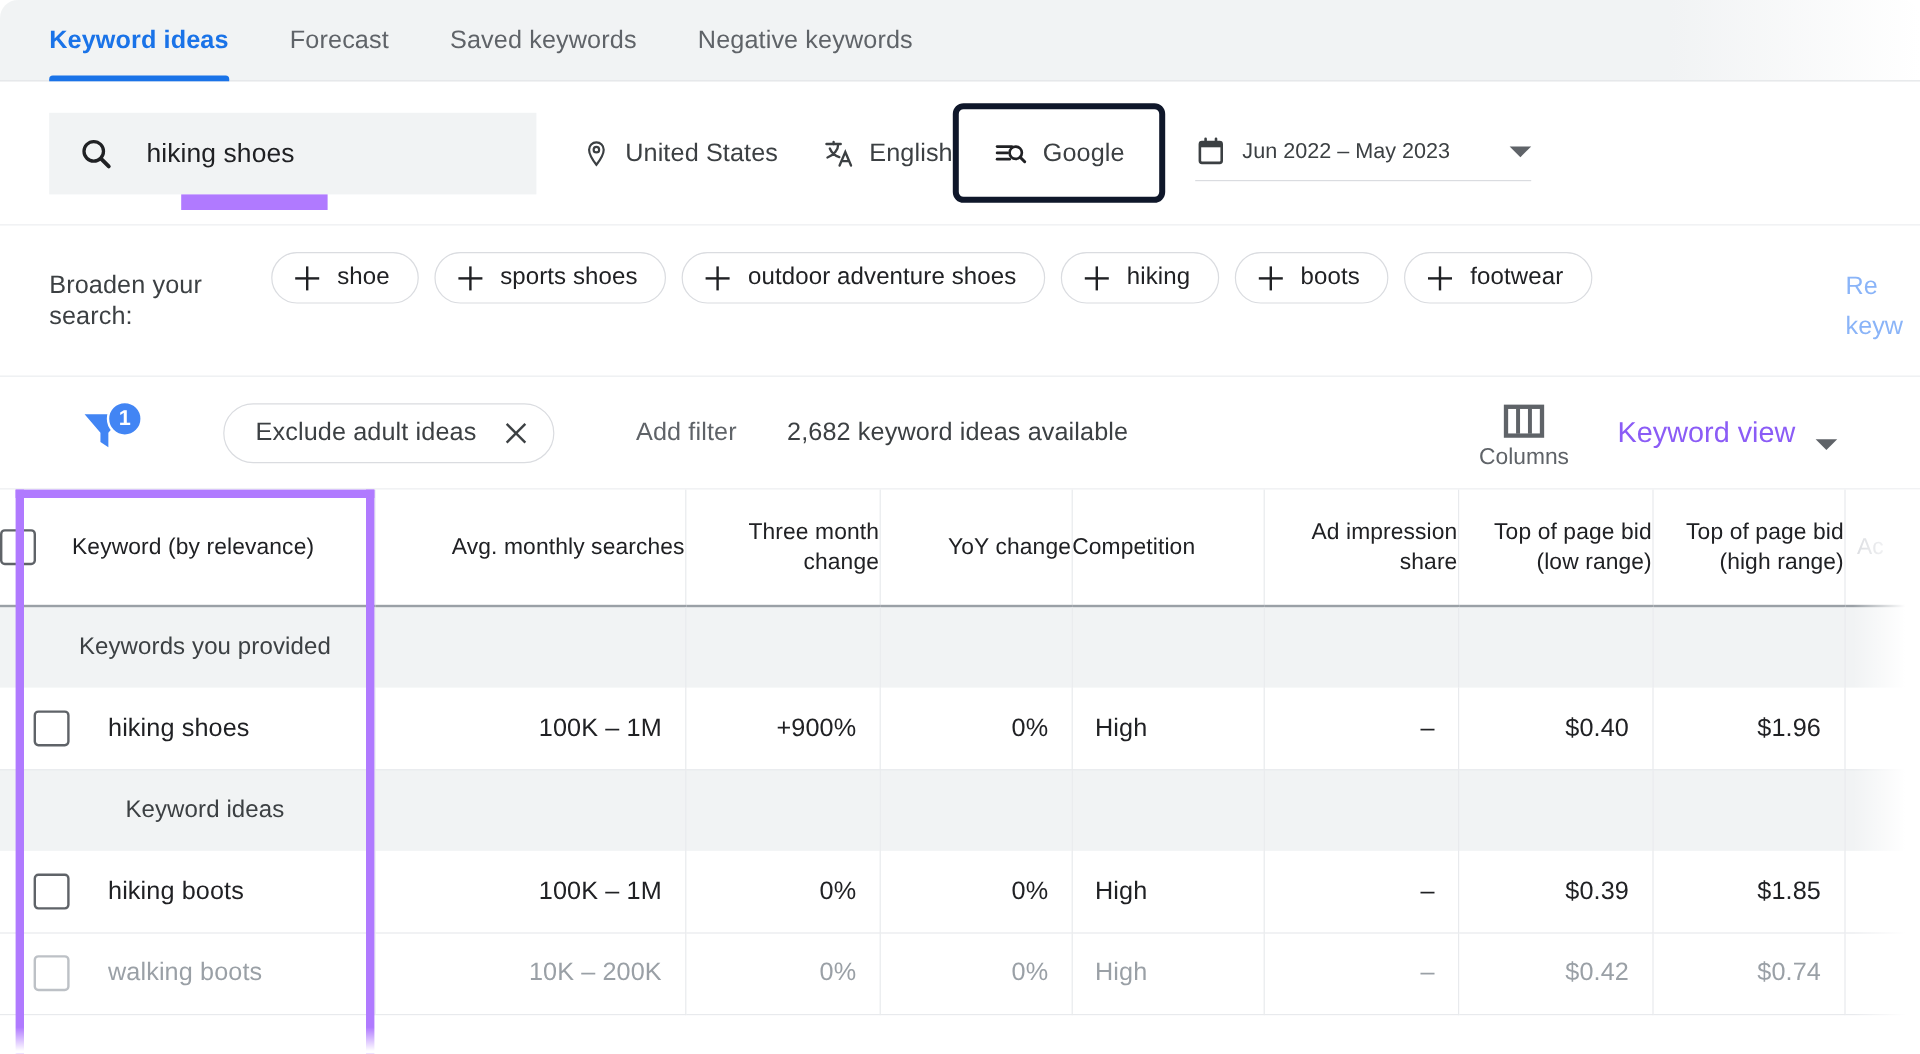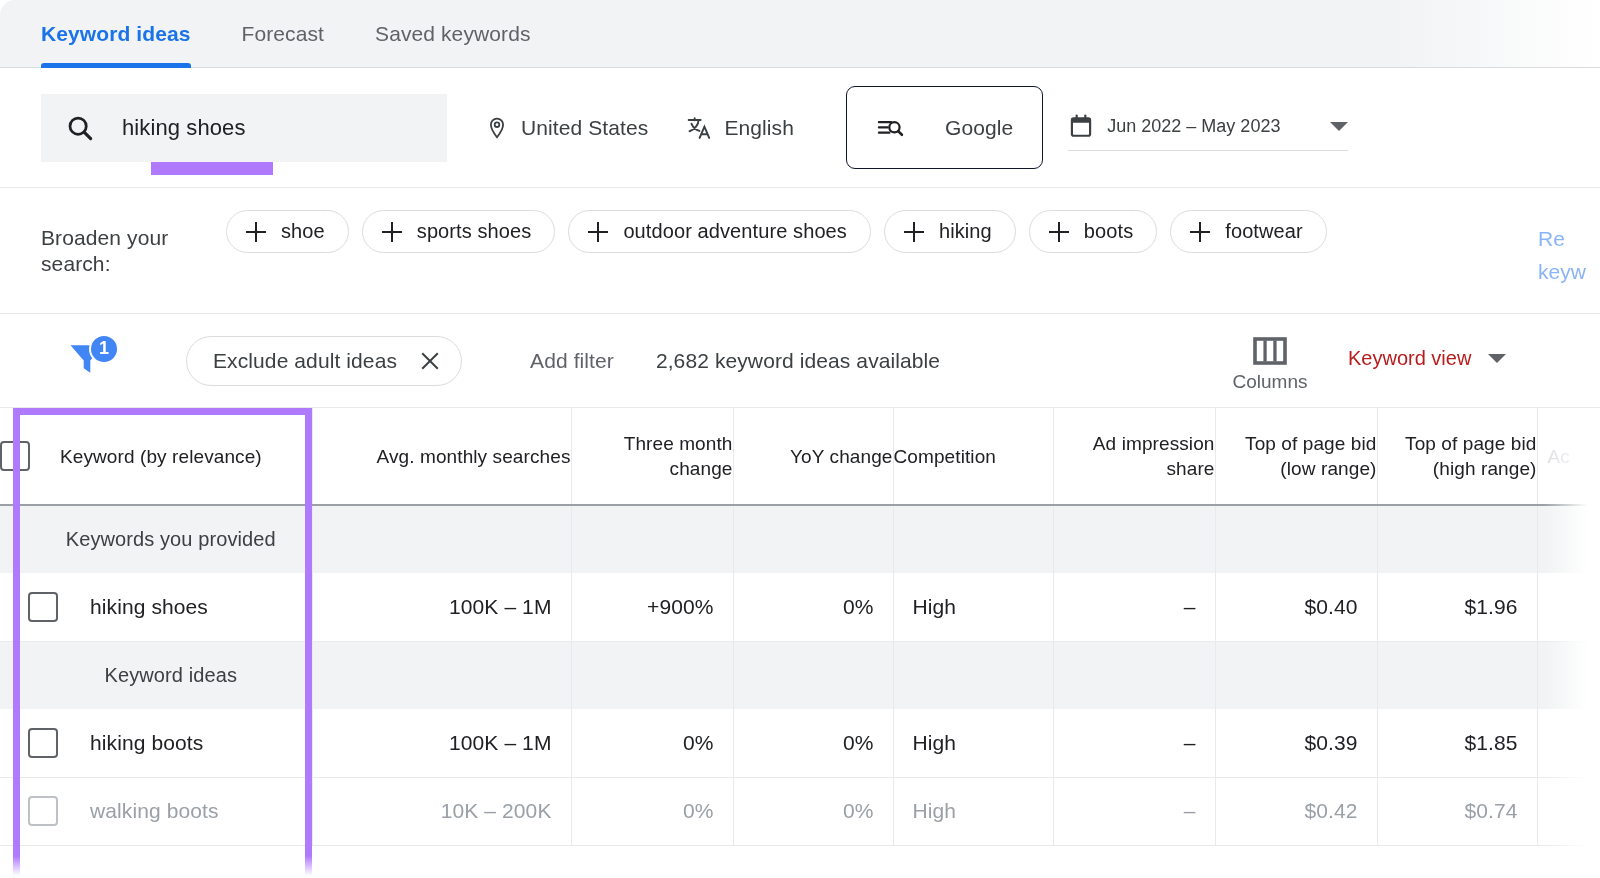--- a/index.html
+++ b/index.html
@@ -52,22 +52,22 @@
     width: 122px; height: 13px; background: #b07aff;
   }
 
   .metaitem {
     display: flex; align-items: center; font-size: 21px; color: #3c4043;
     margin-left: 38px; white-space: nowrap; cursor: pointer; letter-spacing: .1px;
   }
   .metaitem .gi { margin-right: 12px; flex: none; display: block; }
   .engine-box {
     display: flex; align-items: center; justify-content: center;
-    border: 1px solid #0f172a; border-radius: 9px;
-    height: 83px; padding: 0 29px; margin-left: 52px; cursor: pointer; gap: 28px;
+    border: 5px solid #0f172a; border-radius: 9px;
+    height: 83px; padding: 0 29px; cursor: pointer;
   }
   .engine-box .gi { margin-right: 13px; }
   .engine-box span { font-size: 21px; color: #3c4043; letter-spacing: .1px; }
   .daterange {
     display: flex; align-items: center; margin-left: 25px;
     border-bottom: 1px solid #dadce0; height: 46px; width: 280px;
     padding-bottom: 2px; cursor: pointer;
   }
   .daterange .dtxt { font-size: 18px; color: #3c4043; margin-left: 13px; white-space: nowrap; }
   .caret {
@@ -144,21 +144,21 @@
     font-size: 21px; color: #3c4043; margin-left: 42px; white-space: nowrap;
     letter-spacing: .1px;
   }
   .columns-btn {
     position: absolute; left: 1222px; top: 22px; width: 96px;
     display: flex; flex-direction: column; align-items: center; cursor: pointer;
   }
   .columns-btn .clabel { font-size: 19px; color: #5f6368; margin-top: 5px; }
   .kwview {
     position: absolute; left: 1348px; top: 33px;
-    display: flex; align-items: center; font-size: 20px; color: #b91c1c;
+    display: flex; align-items: flex-end; font-size: 24px; color: #8b5cf6;
     cursor: pointer; white-space: nowrap;
   }
   .kwview .caret { margin-left: 17px; border-top-color: #5f6368; }
 
   
   .tablewrap { position: absolute; left: 0; top: 408px; width: 1600px; height: 470px; background: #fff; }
   table.kwtable { border-collapse: collapse; width: 1600px; table-layout: fixed; }
   table.kwtable th, table.kwtable td {
     border-right: 1px solid #e8eaed; vertical-align: middle;
     font-weight: 400; padding: 0;
@@ -223,20 +223,23 @@
   <div class="tabbar">
     <div class="tabs">
       <div class="tab active">
         <span>Keyword ideas</span>
       </div>
       <div class="tab">
         <span>Forecast</span>
       </div>
       <div class="tab">
         <span>Saved keywords</span>
+      </div>
+      <div class="tab">
+        <span>Negative keywords</span>
       </div>
     </div>
   </div>
 
   <div class="searchrow">
 
     <div class="searchbox">
       <svg class="mag" viewBox="0 0 24 24">
         <path fill="none" stroke="#202124" stroke-width="2.2" d="M10.5 4a6.5 6.5 0 1 0 0 13 6.5 6.5 0 0 0 0-13z"></path>
         <line x1="15.3" y1="15.3" x2="20.5" y2="20.5" stroke="#202124" stroke-width="2.6" stroke-linecap="round"></line>

